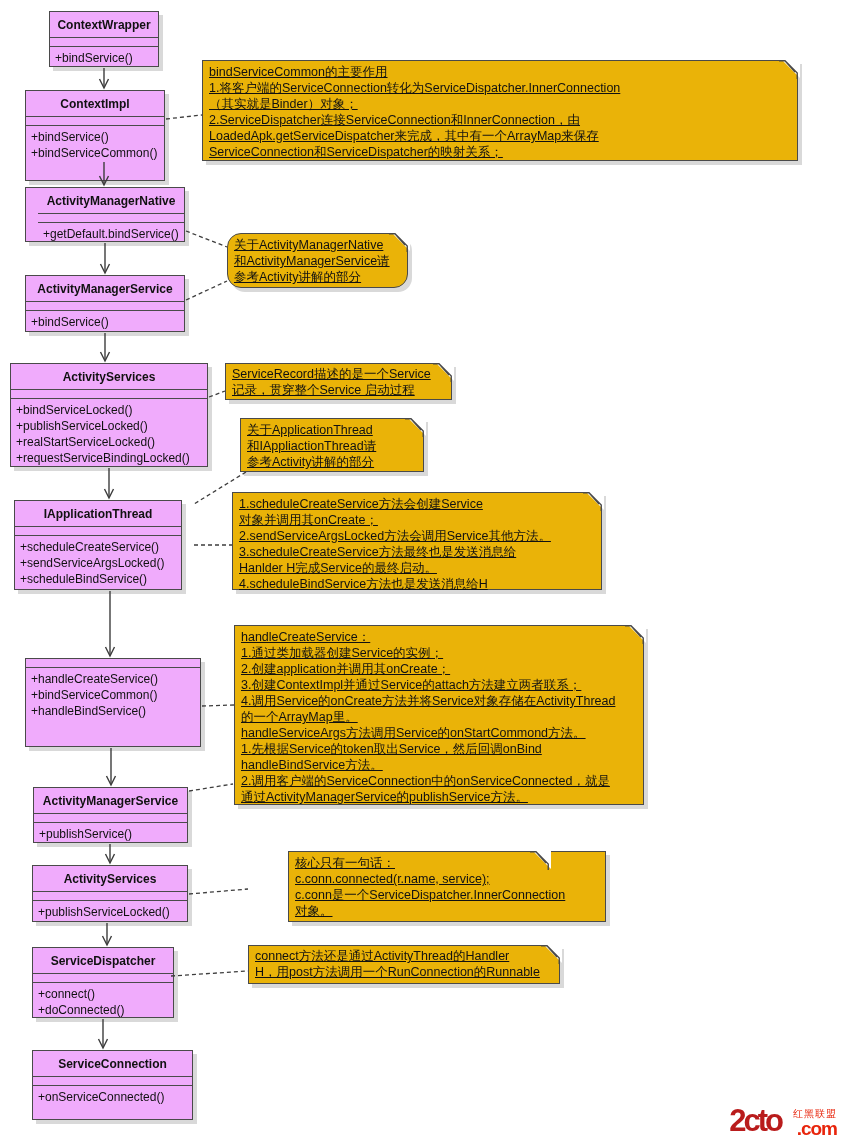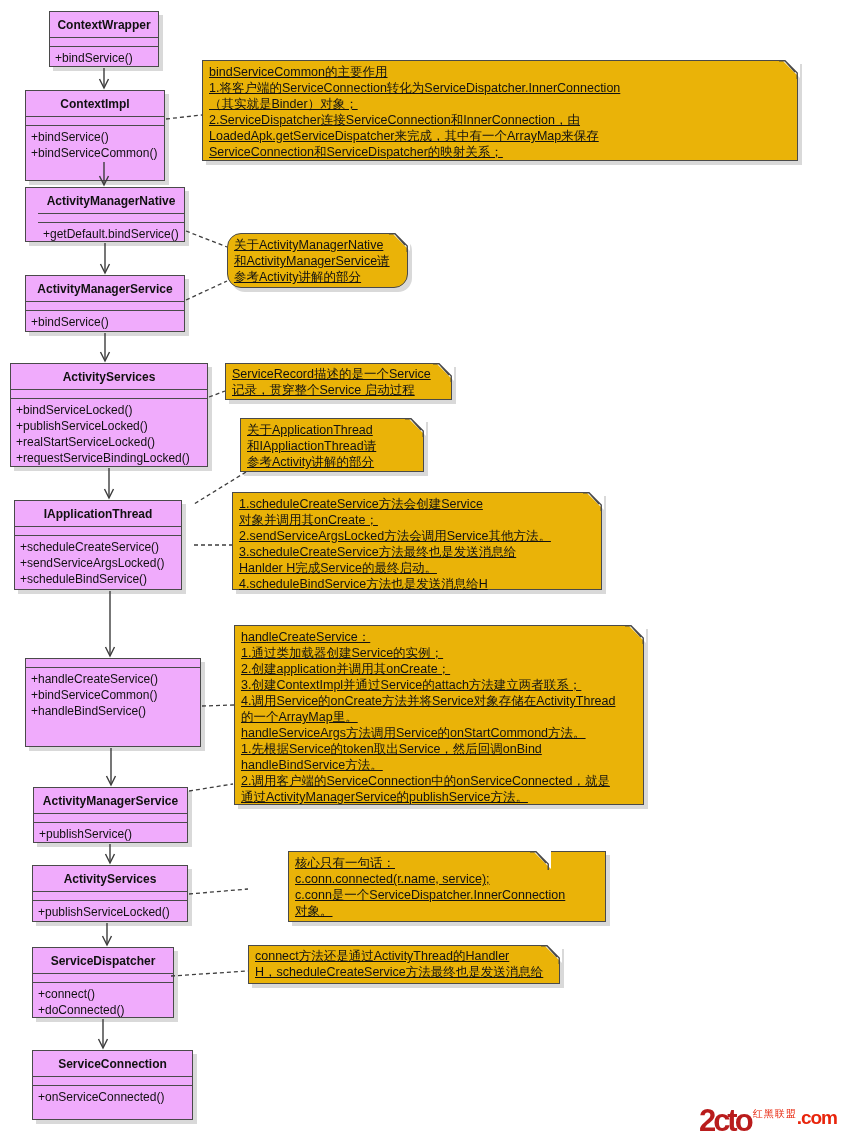--- a/index.html
+++ b/index.html
@@ -27,21 +27,21 @@
   .note-text{
     padding:3px 6px 2px;font-size:12.5px;line-height:16px;white-space:pre-line;
   }
   
   #overlay{position:absolute;left:0;top:0;pointer-events:none;}
   
   .logo{position:absolute;right:6px;bottom:4px;display:flex;align-items:flex-start;}
   .logo-brand{
     color:#b91c1c;font-weight:bold;font-size:31px;line-height:44px;letter-spacing:-3px;
   }
-  .logo-right{display:flex;flex-direction:row;margin-left:2px;margin-top:9px;}
+  .logo-right{display:flex;flex-direction:column;margin-left:12px;margin-top:9px;align-items:flex-end;}
   .logo-tagline{color:#e8250c;font-size:10px;line-height:11px;letter-spacing:1px;white-space:nowrap;}
   .logo-tld{color:#e8250c;font-weight:bold;font-size:19px;line-height:20px;letter-spacing:-1px;}
 </style>
 </head>
 <body>
 
 <div id="canvas">
 
   <div class="cls" style="left:49px;top:11px;width:110px;height:56px;">
     <div class="cls-title">ContextWrapper</div>
@@ -190,21 +190,21 @@
 
   <div class="note" style="left:248px;top:851px;width:318px;height:71px;margin-left:40px;">
     <div class="note-text">核心只有一句话：
 c.conn.connected(r.name, service);
 c.conn是一个ServiceDispatcher.InnerConnection
 对象。</div>
   </div>
 
   <div class="note" style="left:248px;top:945px;width:312px;height:39px;">
     <div class="note-text" style="padding-top:2px;">connect方法还是通过ActivityThread的Handler
-H，scheduleCreateService方法最终也是发送消息给</div>
+H，用post方法调用一个RunConnection的Runnable</div>
   </div>
 
   <svg id="overlay" width="843" height="1147" viewBox="0 0 843 1147">
     <g stroke="#3d3d3d" stroke-width="1.4" fill="none">
 
       <g>
         <line x1="104" y1="68" x2="104" y2="87"></line>
           <path d="M99.5,79 L104,88 L108.5,79"></path>
       </g>
       <g>

